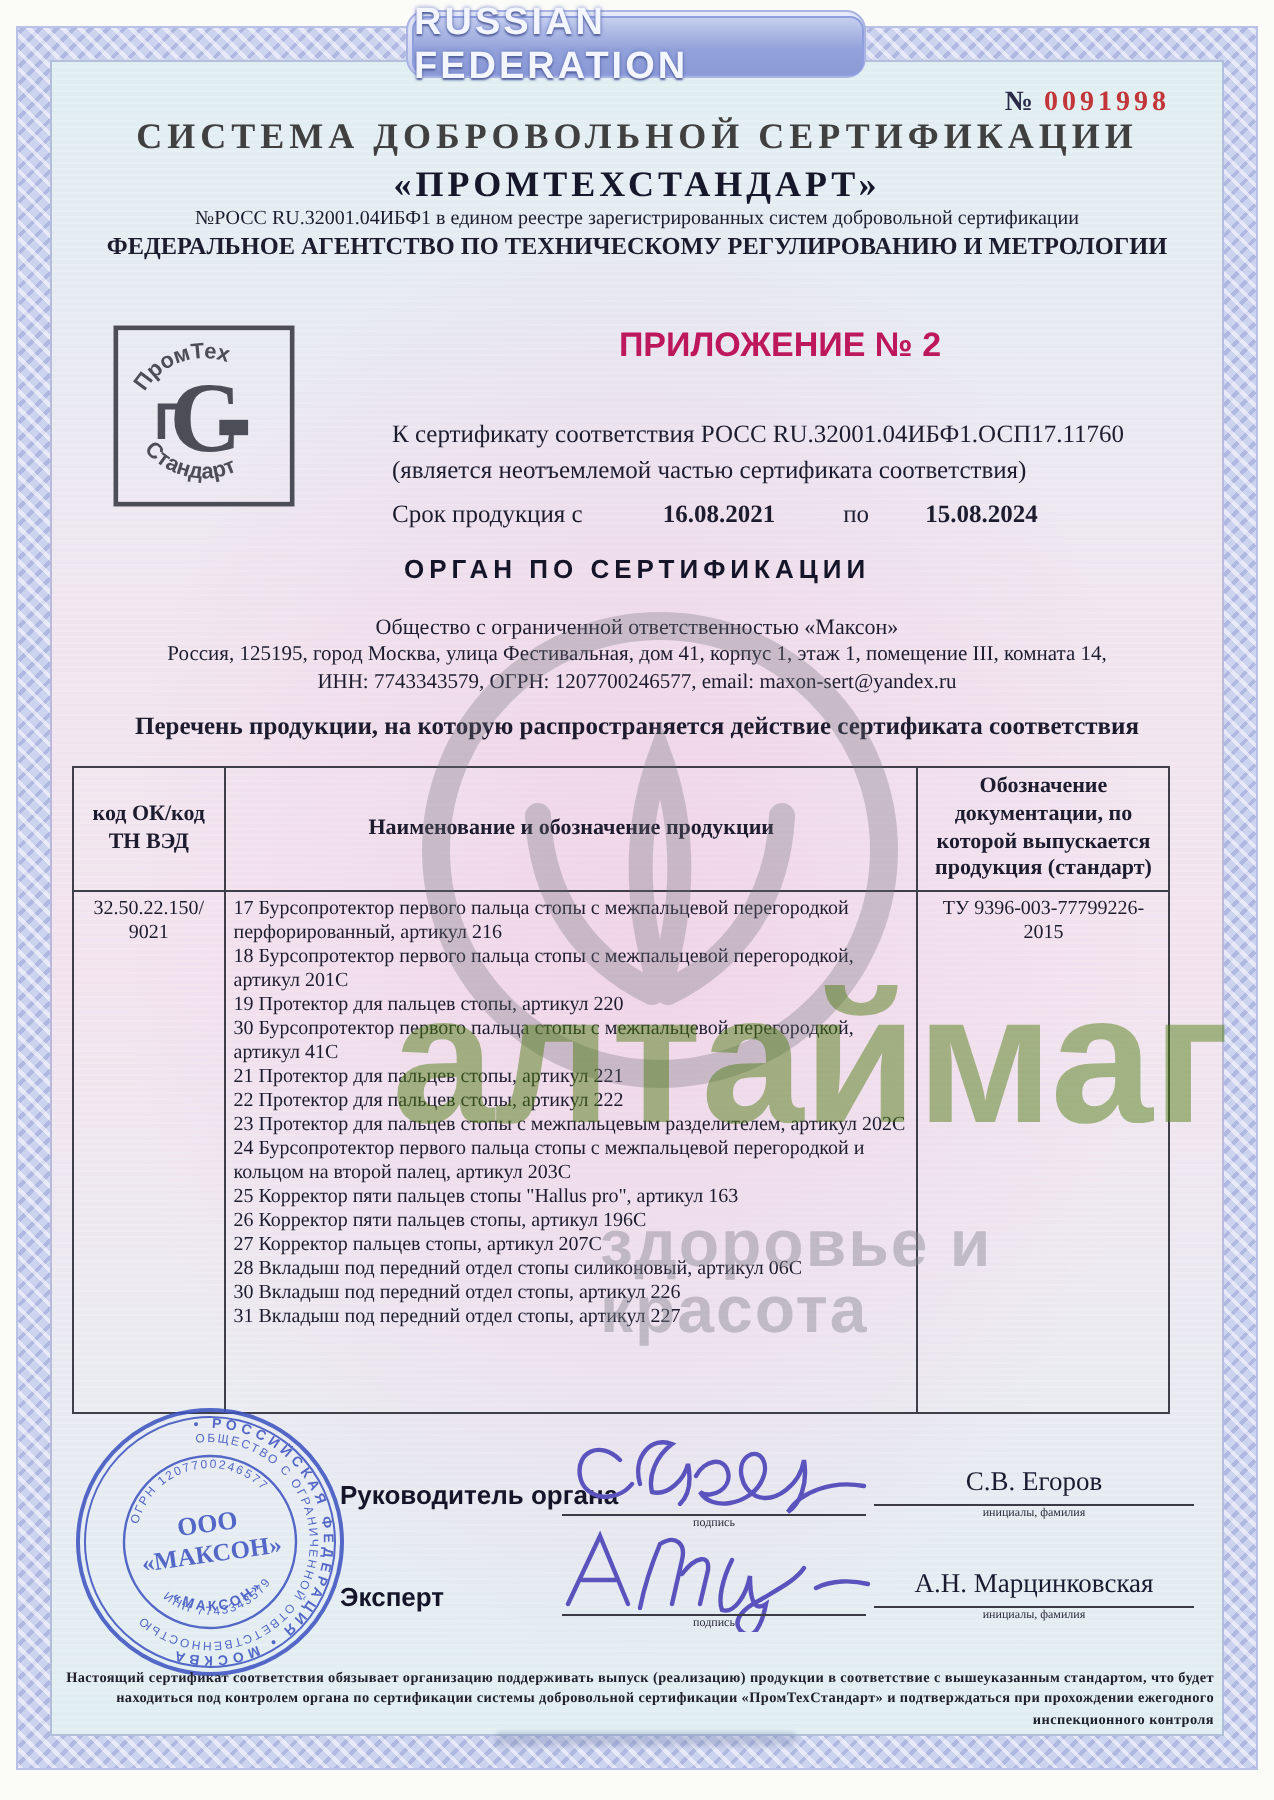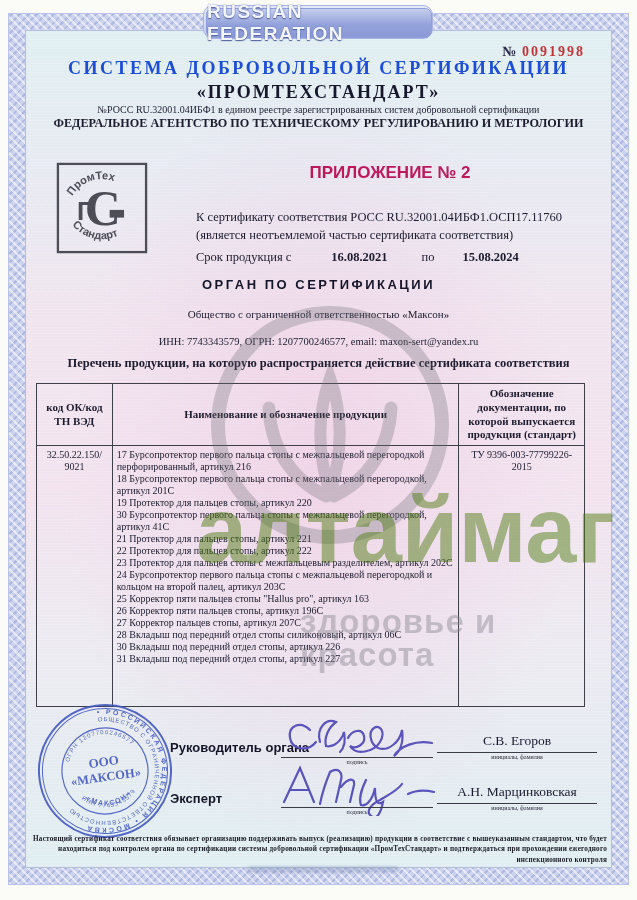--- a/index.html
+++ b/index.html
@@ -27,21 +27,21 @@
   .banner-in{width:100%;height:100%;border-radius:7px;background:linear-gradient(180deg,#c6cfee,#93a2da 55%,#8b9ad6);
     border:1px solid #8f9ede;display:flex;align-items:center;justify-content:center;}
   .banner-in span{font-family:"Liberation Sans",sans-serif;font-weight:bold;font-size:19px;letter-spacing:1.5px;
     color:#f4f6ff;text-shadow:0 1px 1px #54619c,0 0 2px #6b7bc4;}
 
   .cert-no{top:44px;right:52px;font-size:14px;font-weight:bold;letter-spacing:1px;}
   .cert-no .pre{color:#2b2b4a;}
   .cert-no .num{color:#c23538;letter-spacing:2px;}
 
   .ctr{left:25px;width:587px;text-align:center;}
-  .t1{top:58px;font-size:18px;font-weight:bold;letter-spacing:2.5px;color:#1d4ed8;}
+  .t1{top:58px;font-size:18px;font-weight:bold;letter-spacing:2.5px;color:#404040;}
   .t2{top:82px;font-size:18px;font-weight:bold;letter-spacing:2px;color:#17172c;}
   .t3{top:104px;font-size:10px;font-weight:normal;text-align:center;}
   .t4{top:116px;font-size:12.2px;font-weight:bold;}
 
   
   .logo{left:56px;top:162px;width:92px;height:92px;}
 
   .annex-title{left:195px;top:163px;width:390px;text-align:center;font-family:"Liberation Sans",sans-serif;
     font-weight:bold;font-size:17px;color:#be185d;}
   .annex-l1{left:196px;top:210px;width:400px;font-size:12.5px;}
@@ -152,20 +152,21 @@
   <div class="abs annex-l2">(является неотъемлемой частью сертификата соответствия)</div>
   <div class="abs validity">
     <span class="lbl">Срок продукция с</span>
     <span class="d1">16.08.2021</span>
     <span class="po">по</span>
     <span class="d2">15.08.2024</span>
   </div>
 
   <div class="abs ctr org-title">ОРГАН ПО СЕРТИФИКАЦИИ</div>
   <div class="abs ctr org-name">Общество с ограниченной ответственностью «Максон»</div>
+  <div class="abs ctr org-addr">Россия, 125195, город Москва, улица Фестивальная, дом 41, корпус 1, этаж 1, помещение III, комната 14,</div>
   <div class="abs ctr org-req">ИНН: 7743343579, ОГРН: 1207700246577, email: maxon-sert@yandex.ru</div>
   <div class="abs ctr list-title">Перечень продукции, на которую распространяется действие сертификата соответствия</div>
 
   <div class="abs tbl">
     <div class="trow thead">
       <div class="tcell c1">код ОК/код ТН ВЭД</div>
       <div class="tcell c2">Наименование и обозначение продукции</div>
       <div class="tcell c3">Обозначение документации, по которой выпускается продукция (стандарт)</div>
     </div>
     <div class="trow tbody">

